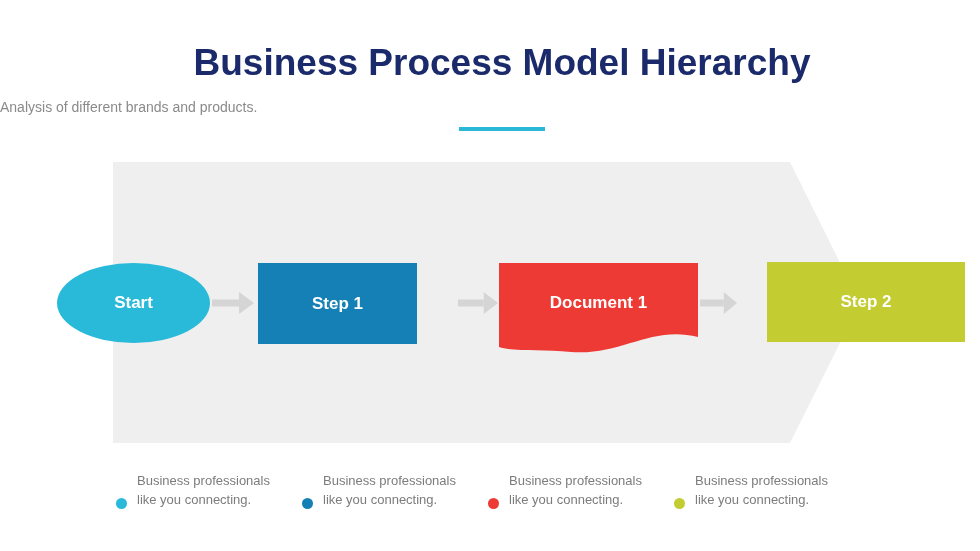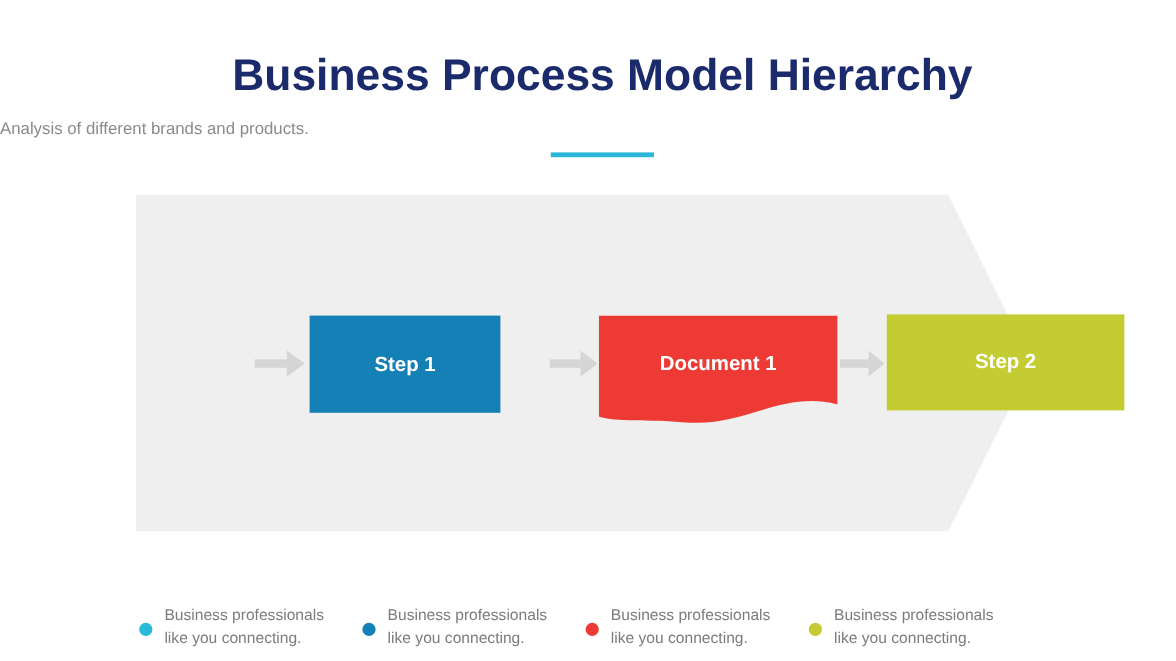--- a/index.html
+++ b/index.html
@@ -29,21 +29,21 @@
 
   
   .connector{position:absolute;top:291px;height:24px;}
   .connector svg{display:block;width:100%;height:100%;}
   .c1{left:212px;width:42px;}
   .c2{left:458px;width:40px;}
   .c3{left:700px;width:37px;}
 
   
   .legend{position:absolute;left:116px;top:471px;display:flex;gap:16px;}
-  .legend-item{display:flex;width:170px;align-items:center;margin-top:32px;}
+  .legend-item{display:flex;width:170px;align-items:flex-end;}
   .legend-dot{width:11px;height:11px;border-radius:50%;flex:0 0 11px;margin-top:4px;margin-right:10px;}
   .legend-text{font-size:13px;line-height:19px;color:#7c7c7c;}
 </style>
 </head>
 <body>
 
 <div class="stage">
 
   <h1 class="title">Business Process Model Hierarchy</h1>
   <p class="subtitle">Analysis of different brands and products.</p>
@@ -71,33 +71,36 @@
   </div>
   <div class="connector c3">
     <svg viewBox="0 0 42 24" preserveAspectRatio="none">
       <g fill="#d5d5d5">
         <rect x="0" y="8.5" width="27" height="7"></rect>
         <polygon points="27,1 42,12 27,23"></polygon>
       </g>
     </svg>
   </div>
 
+  <div class="node node-ellipse" style="background-color: rgb(41, 185, 217);">
+    <span class="node-label">Start</span>
+  </div>
 
   <div class="node node-step1" style="background-color: rgb(20, 128, 181);">
     <span class="node-label">Step 1</span>
   </div>
 
   <div class="node node-document">
     <svg viewBox="0 0 199 90" preserveAspectRatio="none">
       <path d="M0,0 H199 V74 C152,62 122,93 72,89 C42,86 14,89 0,84 Z" fill="#ee3a34"></path>
     </svg>
     <span class="node-label">Document 1</span>
   </div>
 
-  <div class="node node-step2" style="background-color: rgb(195, 204, 49);">
+  <div class="node node-step2" style="background-color: rgb(195, 204, 49); margin-left: 28px;">
     <span class="node-label">Step 2</span>
   </div>
 
   <div class="legend">
     <div class="legend-item">
       <span class="legend-dot" style="background-color: rgb(41, 185, 217);"></span>
       <span class="legend-text">Business professionals like you connecting.</span>
     </div>
     <div class="legend-item">
       <span class="legend-dot" style="background-color: rgb(20, 128, 181);"></span>

